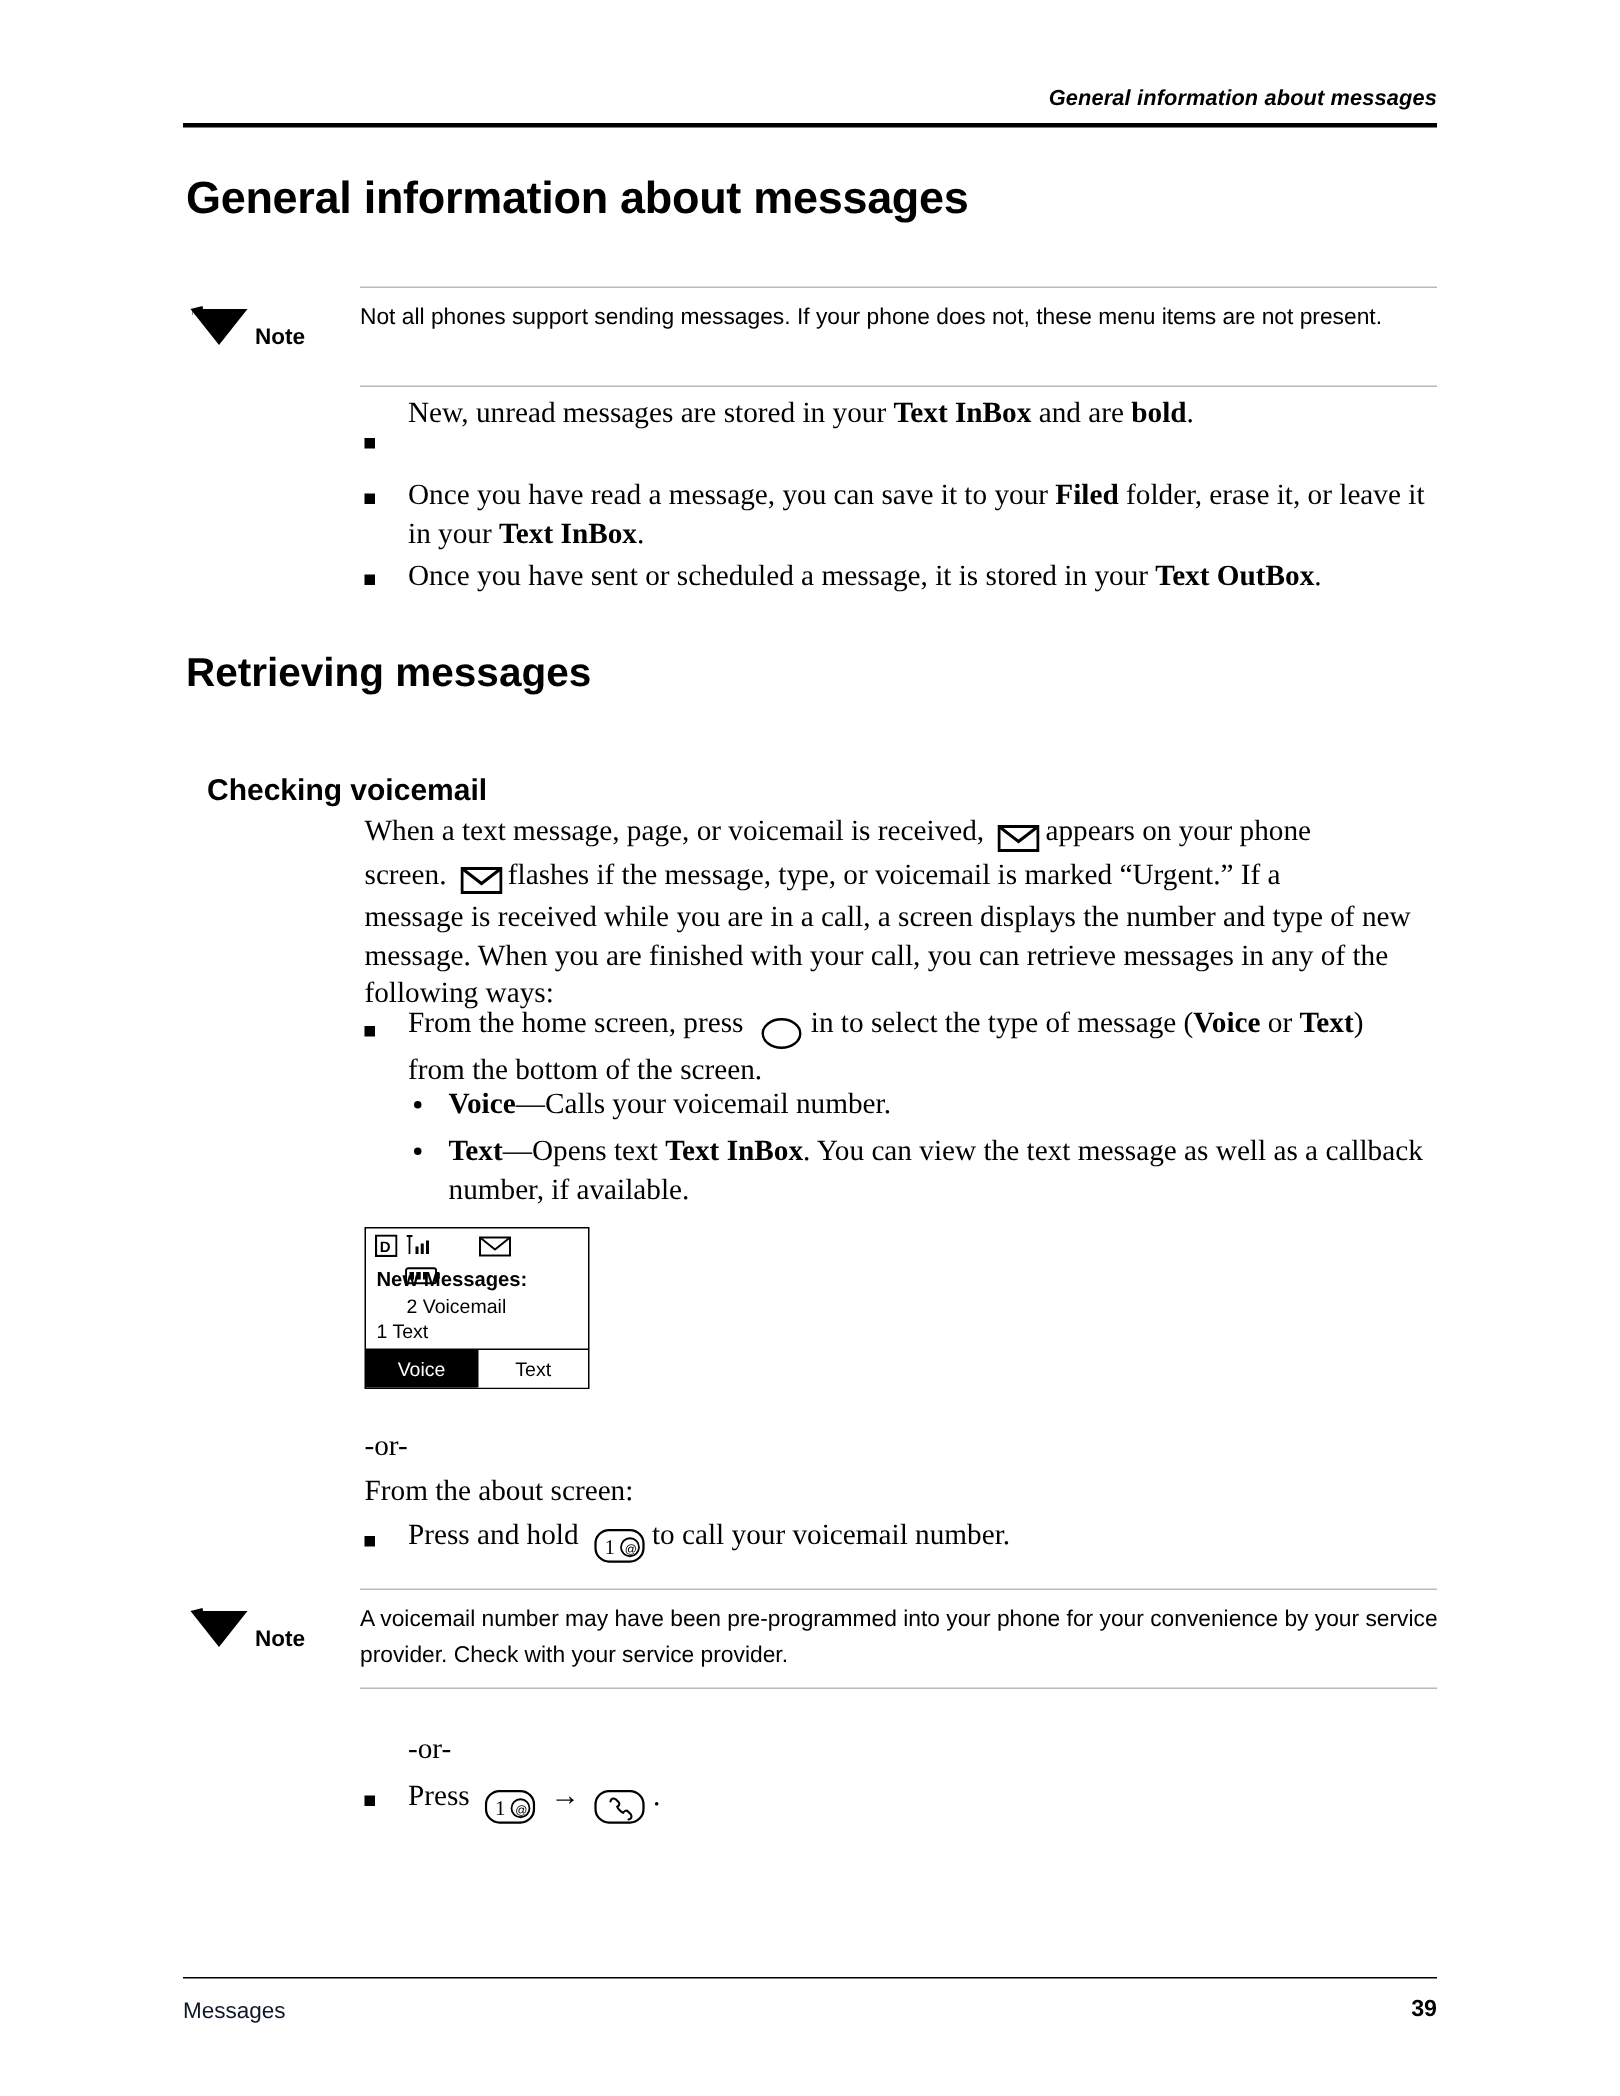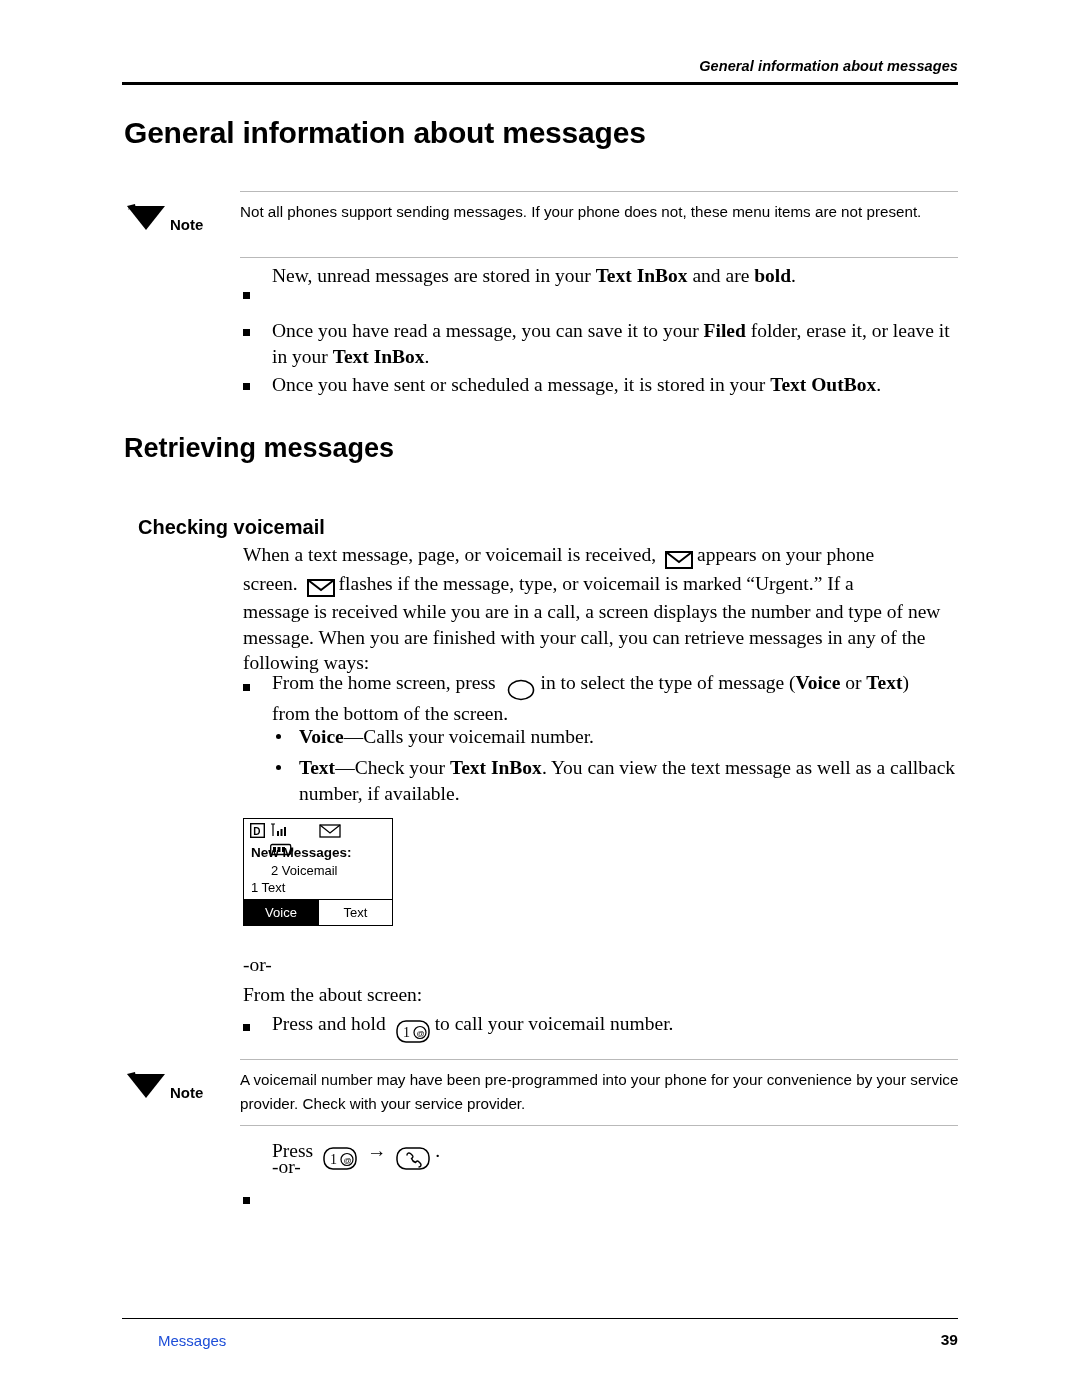--- a/index.html
+++ b/index.html
@@ -51,22 +51,21 @@
     width: 836px;
     height: 1px;
     background: #000;
   }
   .footer-left {
     position: absolute;
     left: 122px;
     top: 1332px;
     font-family: "Liberation Sans", sans-serif;
     font-size: 15px;
-    color: #1d4ed8;
-    margin-left: 36px;
+    color: #0f172a;
   }
   .footer-right {
     position: absolute;
     right: 122px;
     top: 1331px;
     font-family: "Liberation Sans", sans-serif;
     font-weight: bold;
     font-size: 15.5px;
     color: #000;
   }
@@ -300,21 +299,21 @@
     <span>from the bottom of the screen.</span>
   </div>
 
   <div class="bullet-round" style="left:276px; top:734px;"></div>
   <div class="para" style="left:299px; top:724px; width:660px;">
     <b>Voice</b><span>—Calls your voicemail number.</span>
   </div>
 
   <div class="bullet-round" style="left:276px; top:765px;"></div>
   <div class="para" style="left:299px; top:755px; width:660px;">
-    <b>Text</b><span>—Check your </span><b>Text InBox</b><span>. You can view the text message as well as a callback number, if available.</span>
+    <b>Text</b><span>—Opens text </span><b>Text InBox</b><span>. You can view the text message as well as a callback number, if available.</span>
   </div>
 
   <div class="phone-screen">
     <div class="ps-statusbar">
       <span style="display:inline-block; vertical-align:top;">
         <svg width="15" height="15" viewBox="0 0 15 15">
           <rect x="0.7" y="0.7" width="13.6" height="13.6" fill="none" stroke="#000" stroke-width="1.4"></rect>
           <text x="3.2" y="11.5" font-size="10" font-family="Liberation Sans, sans-serif" font-weight="bold" fill="#000">D</text>
         </svg>
       </span>
@@ -376,21 +375,21 @@
         <path d="M2 2 L10 0 L11 5 Z" fill="#000"></path>
       </svg>
     </div>
     <div class="note-label" style="left:170px; top:1084px;">Note</div>
     <div class="note-body" style="left:240px; top:1068px;">A voicemail number may have been pre-programmed into your phone for your convenience by your service provider. Check with your service provider.</div>
   </div>
 
   <div class="para" style="left:272px; top:1154px;">-or-</div>
 
   <div class="bullet-sq" style="left:243px; top:1197px;"></div>
-  <div class="para" style="left:272px; top:1138px; width:700px;">
+  <div class="para" style="left:272px; top:1185px; width:700px;">
     <span>Press</span>
     <span style="display:inline-block; vertical-align:-6px; margin:0 5px;">
       <svg width="34" height="23" viewBox="0 0 34 23" class="inline-svg">
         <rect x="1" y="1" width="32" height="21" rx="9" fill="#fff" stroke="#000" stroke-width="1.5"></rect>
         <text x="7" y="17" font-size="14" font-family="Liberation Serif, serif" fill="#000">1</text>
         <circle cx="24" cy="12.5" r="6" fill="none" stroke="#000" stroke-width="1.2"></circle>
         <text x="20.5" y="16" font-size="8" font-family="Liberation Sans, sans-serif" fill="#000">@</text>
       </svg>
     </span>
     <span>→</span>

